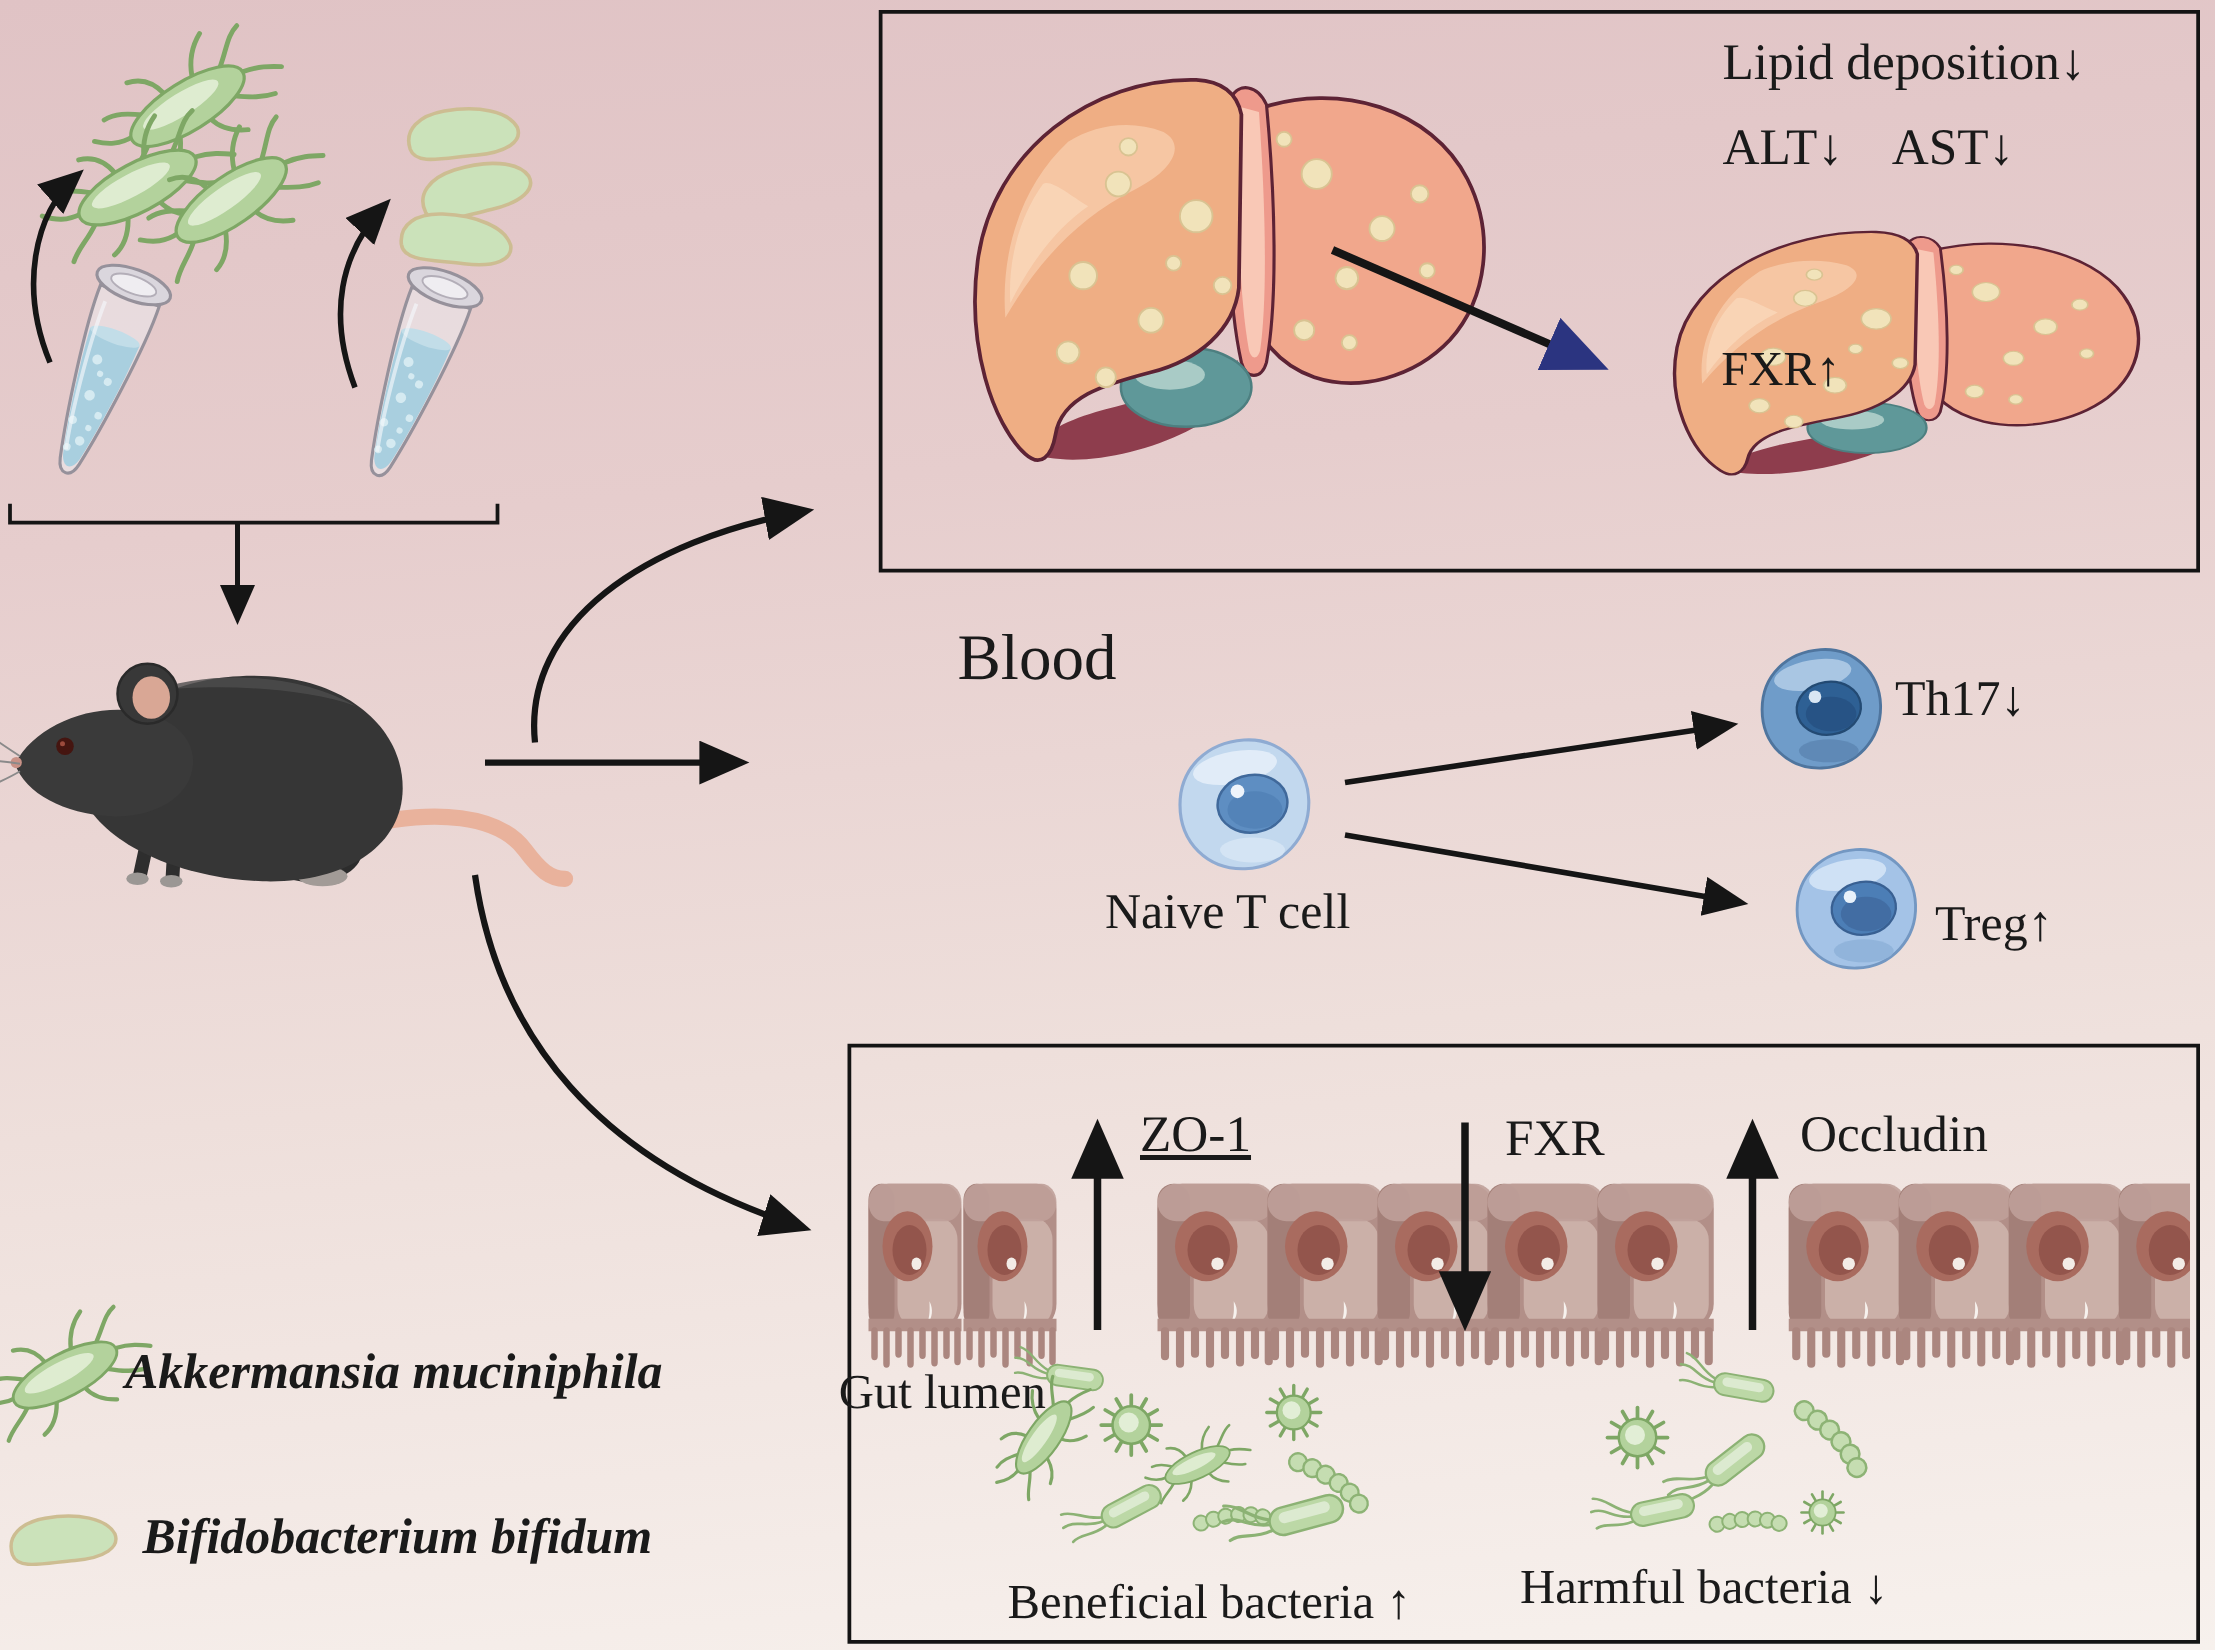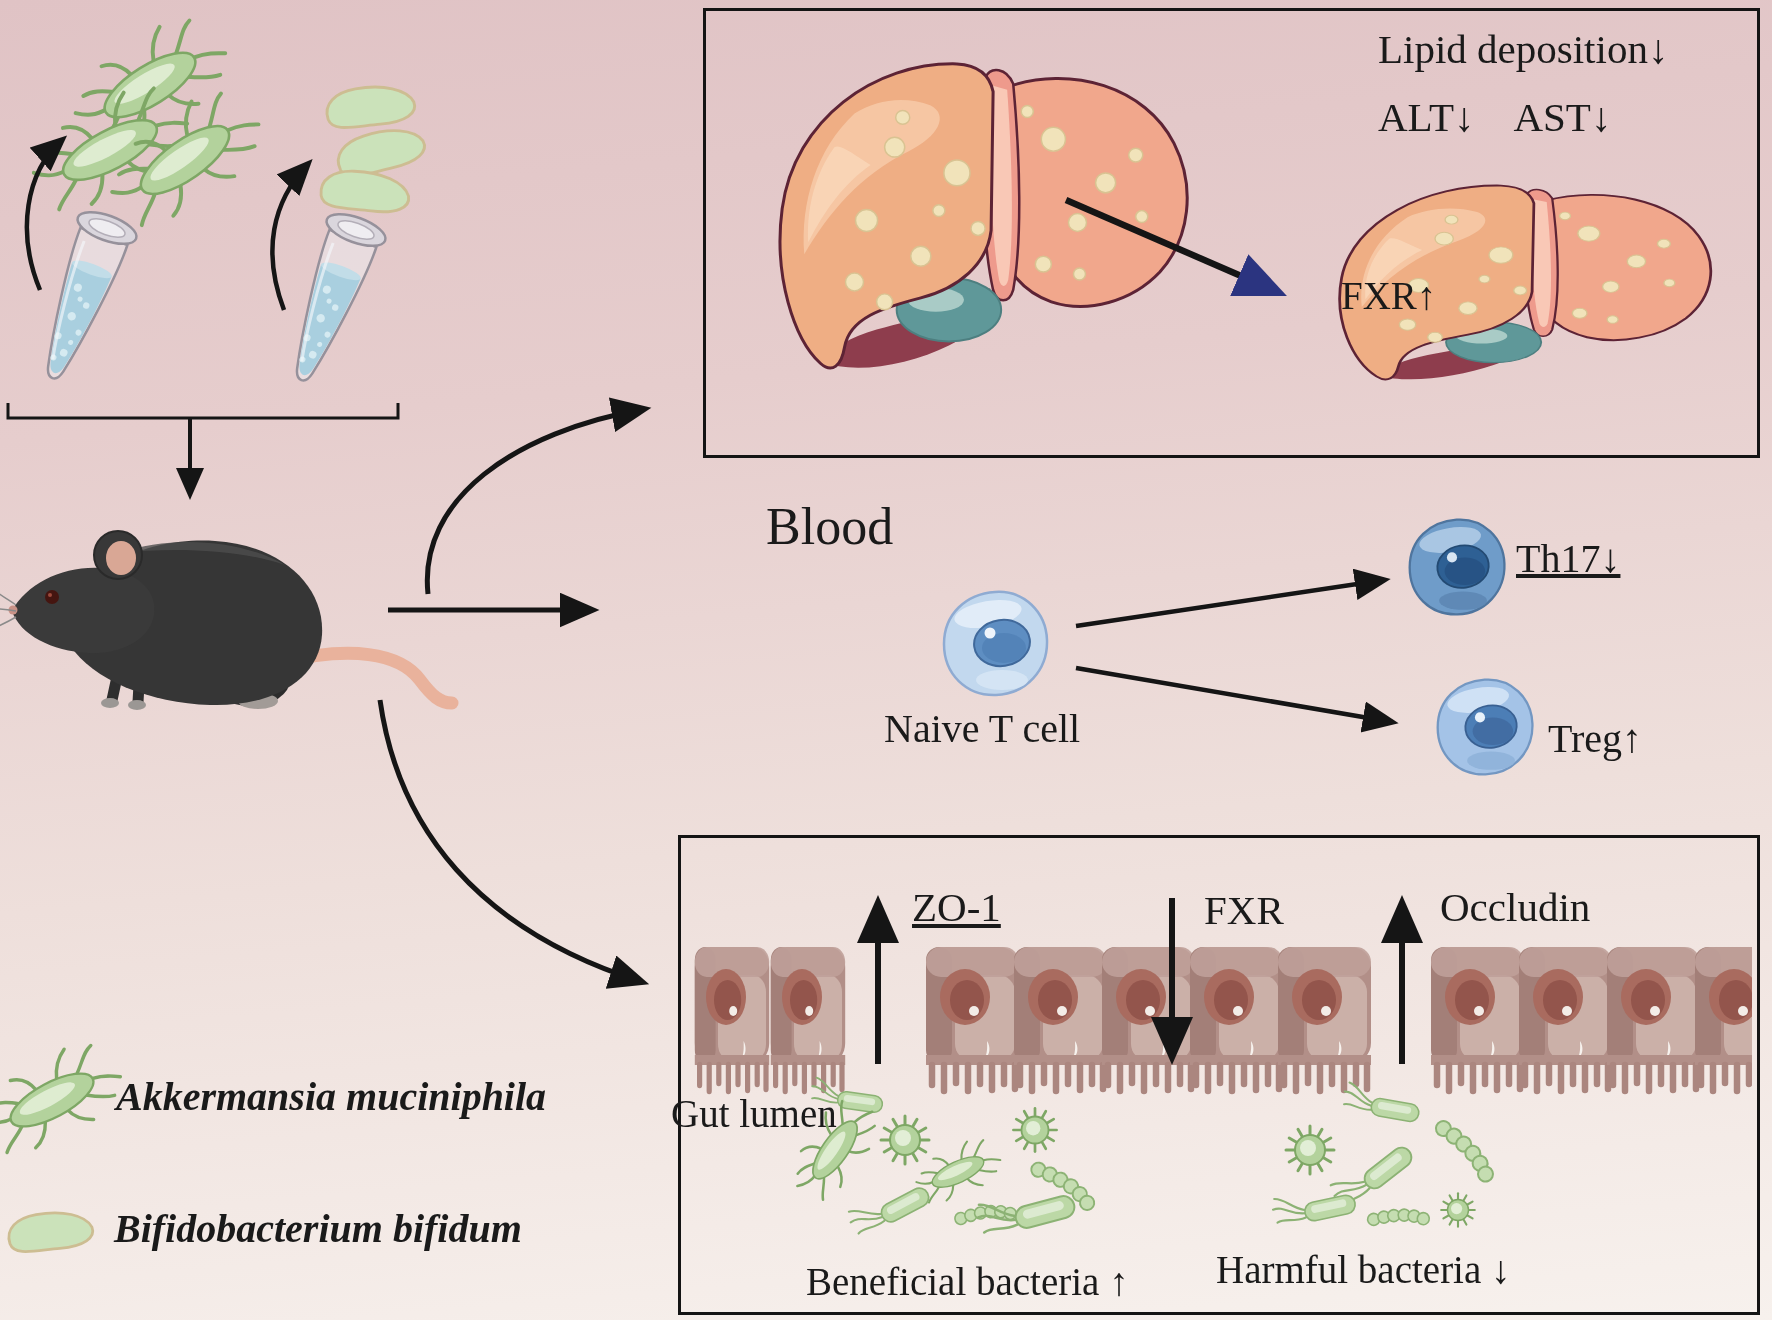--- a/index.html
+++ b/index.html
@@ -285,30 +285,30 @@
       <path d="M878,1064 L878,904" stroke-width="6" marker-end="url(#mh)"></path>
       <path d="M1172,898 L1172,1056" stroke-width="6" marker-end="url(#mh)"></path>
       <path d="M1402,1064 L1402,904" stroke-width="6" marker-end="url(#mh)"></path>
     </g>
   </svg>
 
   <div class="lbl fs41" style="left:1378px;top:28px;">Lipid deposition↓</div>
   <div class="lbl fs41" style="left:1378px;top:96px;">
     <span class="gap">ALT↓</span><span>AST↓</span>
   </div>
-  <div class="lbl fs39" style="left:1341px;top:276px;">FXR↑</div>
+  <div class="lbl fs39" style="left:1341px;top:276px;padding-left:36px;">FXR↑</div>
 
   <div class="lbl fs42" style="left:766px;top:500px;">Blood</div>
   <div class="lbl fs40" style="left:884px;top:708px;">Naive T cell</div>
-  <div class="lbl fs40" style="left:1516px;top:538px;text-decoration:underline;">Th17↓</div>
+  <div class="lbl fs40" style="left:1516px;top:538px;">Th17↓</div>
   <div class="lbl fs40" style="left:1548px;top:718px;">Treg↑</div>
 
   <div class="lbl fs41" style="left:912px;top:886px;text-decoration:underline;">ZO-1</div>
   <div class="lbl fs41" style="left:1204px;top:889px;">FXR</div>
   <div class="lbl fs41" style="left:1440px;top:886px;">Occludin</div>
   <div class="lbl fs39" style="left:671px;top:1094px;">Gut lumen</div>
   <div class="lbl fs39" style="left:806px;top:1250px;margin-top:12px;">Beneficial bacteria ↑</div>
   <div class="lbl fs39" style="left:1216px;top:1250px;">Harmful bacteria ↓</div>
 
-  <div class="lbl fs40 ital" style="left:116px;top:1076px;">Akkermansia muciniphila</div>
+  <div class="lbl fs40 ital" style="left:100px;top:1076px;">Akkermansia muciniphila</div>
   <div class="lbl fs40 ital" style="left:114px;top:1208px;">Bifidobacterium bifidum</div>
 
 </div>
 
 </body></html>

